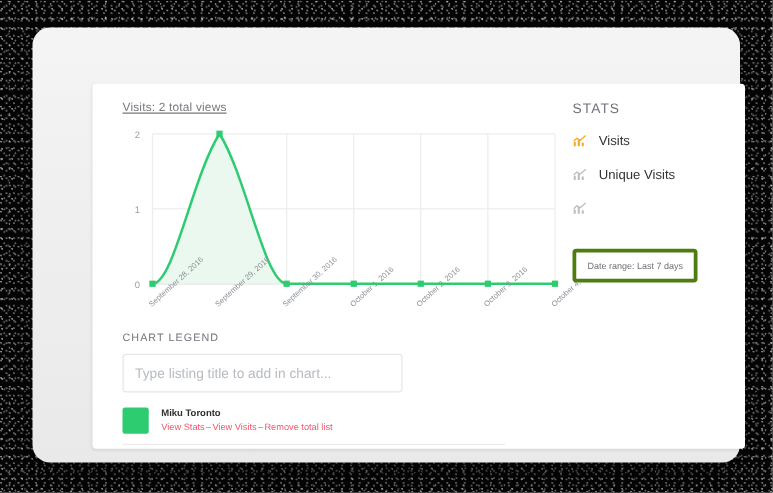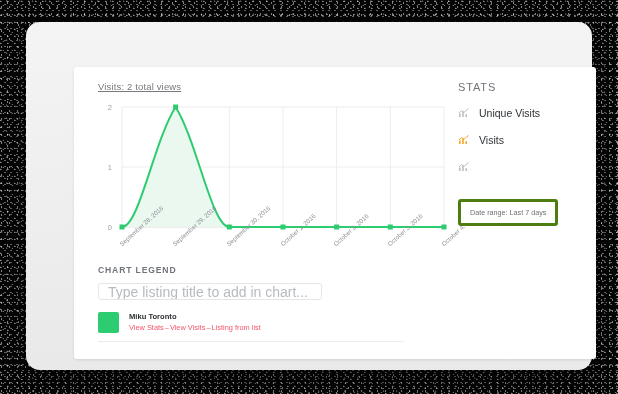--- a/index.html
+++ b/index.html
@@ -55,29 +55,28 @@
     transform-origin:left top;
     transform:rotate(-42deg);
   }
   #xlabels{position:absolute;left:0;top:163px;width:358px;height:56px;}
 
   
   #legend-panel{position:absolute;left:18px;top:198px;width:340px;}
   #legend-heading{
     font-size:8.6px;color:#70747a;letter-spacing:.85px;
     margin:0 0 8px 6px;
-    font-weight:bold;
   }
   #legend-input{
     display:block;box-sizing:border-box;
-    width:224px;height:17px;margin-left:6px;
+    width:224px;height:31px;margin-left:6px;
     border:1px solid #e4e6e9;border-radius:3px;
     background:#fff;
     font-family:"Liberation Sans", sans-serif;
-    font-size:14px;color:#4a4d51;
+    font-size:11px;color:#4a4d51;
     padding:0 9px;outline:none;
   }
   #legend-input::placeholder{color:#b7bbc0;}
   #legend-list{margin-top:11px;}
   .legend-item{
     position:relative;display:flex;align-items:flex-start;
     margin-left:6px;padding-bottom:7px;
     border-bottom:1px solid #ececec;width:306px;
   }
   .legend-swatch{
@@ -166,52 +165,52 @@
       <div id="legend-heading">CHART LEGEND</div>
 
       <input id="legend-input" type="text" placeholder="Type listing title to add in chart..." style="">
 
       <div id="legend-list">
         <div class="legend-item">
           <div class="legend-swatch" style="background:#2ecc71;"></div>
           <div class="legend-text">
             <div class="legend-name">Miku Toronto</div>
             <div class="legend-links">
-              <a href="#">View Stats</a><span class="legend-sep">–</span><a href="#">View Visits</a><span class="legend-sep">–</span><a href="#">Listing from list</a>
+              <a href="#">View Stats</a><span class="legend-sep">–</span><a href="#">View Visits</a><span class="legend-sep">–</span><a href="#">Remove total list</a>
             </div>
           </div>
         </div>
       </div>
     </div>
 
     <div id="stats-panel">
       <div id="stats-heading">STATS</div>
+
+      <div class="stat-row">
+        <svg class="stat-icon" viewBox="0 0 12 12">
+          <path d="M1,10 L1,6.5 L2.6,6.5 L2.6,10 Z" fill="#f5a623"></path>
+          <path d="M4.2,10 L4.2,4.4 L5.8,4.4 L5.8,10 Z" fill="#f5a623"></path>
+          <path d="M7.4,10 L7.4,7.2 L9,7.2 L9,10 Z" fill="#f5a623"></path>
+          <polyline points="1,6 3.4,3.6 6.2,5.2 10.6,1.4" fill="none" stroke="#f5a623" stroke-width="1"></polyline>
+        </svg>
+        <span class="stat-label">Visits</span>
+      </div>
 
       <div class="stat-row">
         <svg class="stat-icon" viewBox="0 0 12 12">
           <path d="M1,10 L1,6.5 L2.6,6.5 L2.6,10 Z" fill="#b9bdc2"></path>
           <path d="M4.2,10 L4.2,4.4 L5.8,4.4 L5.8,10 Z" fill="#b9bdc2"></path>
           <path d="M7.4,10 L7.4,7.2 L9,7.2 L9,10 Z" fill="#b9bdc2"></path>
           <polyline points="1,6 3.4,3.6 6.2,5.2 10.6,1.4" fill="none" stroke="#b9bdc2" stroke-width="1"></polyline>
         </svg>
         <span class="stat-label">Unique Visits</span>
       </div>
 
       <div class="stat-row">
         <svg class="stat-icon" viewBox="0 0 12 12">
-          <path d="M1,10 L1,6.5 L2.6,6.5 L2.6,10 Z" fill="#f5a623"></path>
-          <path d="M4.2,10 L4.2,4.4 L5.8,4.4 L5.8,10 Z" fill="#f5a623"></path>
-          <path d="M7.4,10 L7.4,7.2 L9,7.2 L9,10 Z" fill="#f5a623"></path>
-          <polyline points="1,6 3.4,3.6 6.2,5.2 10.6,1.4" fill="none" stroke="#f5a623" stroke-width="1"></polyline>
-        </svg>
-        <span class="stat-label">Visits</span>
-      </div>
-
-      <div class="stat-row">
-        <svg class="stat-icon" viewBox="0 0 12 12">
           <path d="M1,10 L1,6.5 L2.6,6.5 L2.6,10 Z" fill="#b9bdc2"></path>
           <path d="M4.2,10 L4.2,4.4 L5.8,4.4 L5.8,10 Z" fill="#b9bdc2"></path>
           <path d="M7.4,10 L7.4,7.2 L9,7.2 L9,10 Z" fill="#b9bdc2"></path>
           <polyline points="1,6 3.4,3.6 6.2,5.2 10.6,1.4" fill="none" stroke="#b9bdc2" stroke-width="1"></polyline>
         </svg>
       </div>
 
       <button id="date-range-btn">Date range: Last 7 days</button>
     </div>
 

